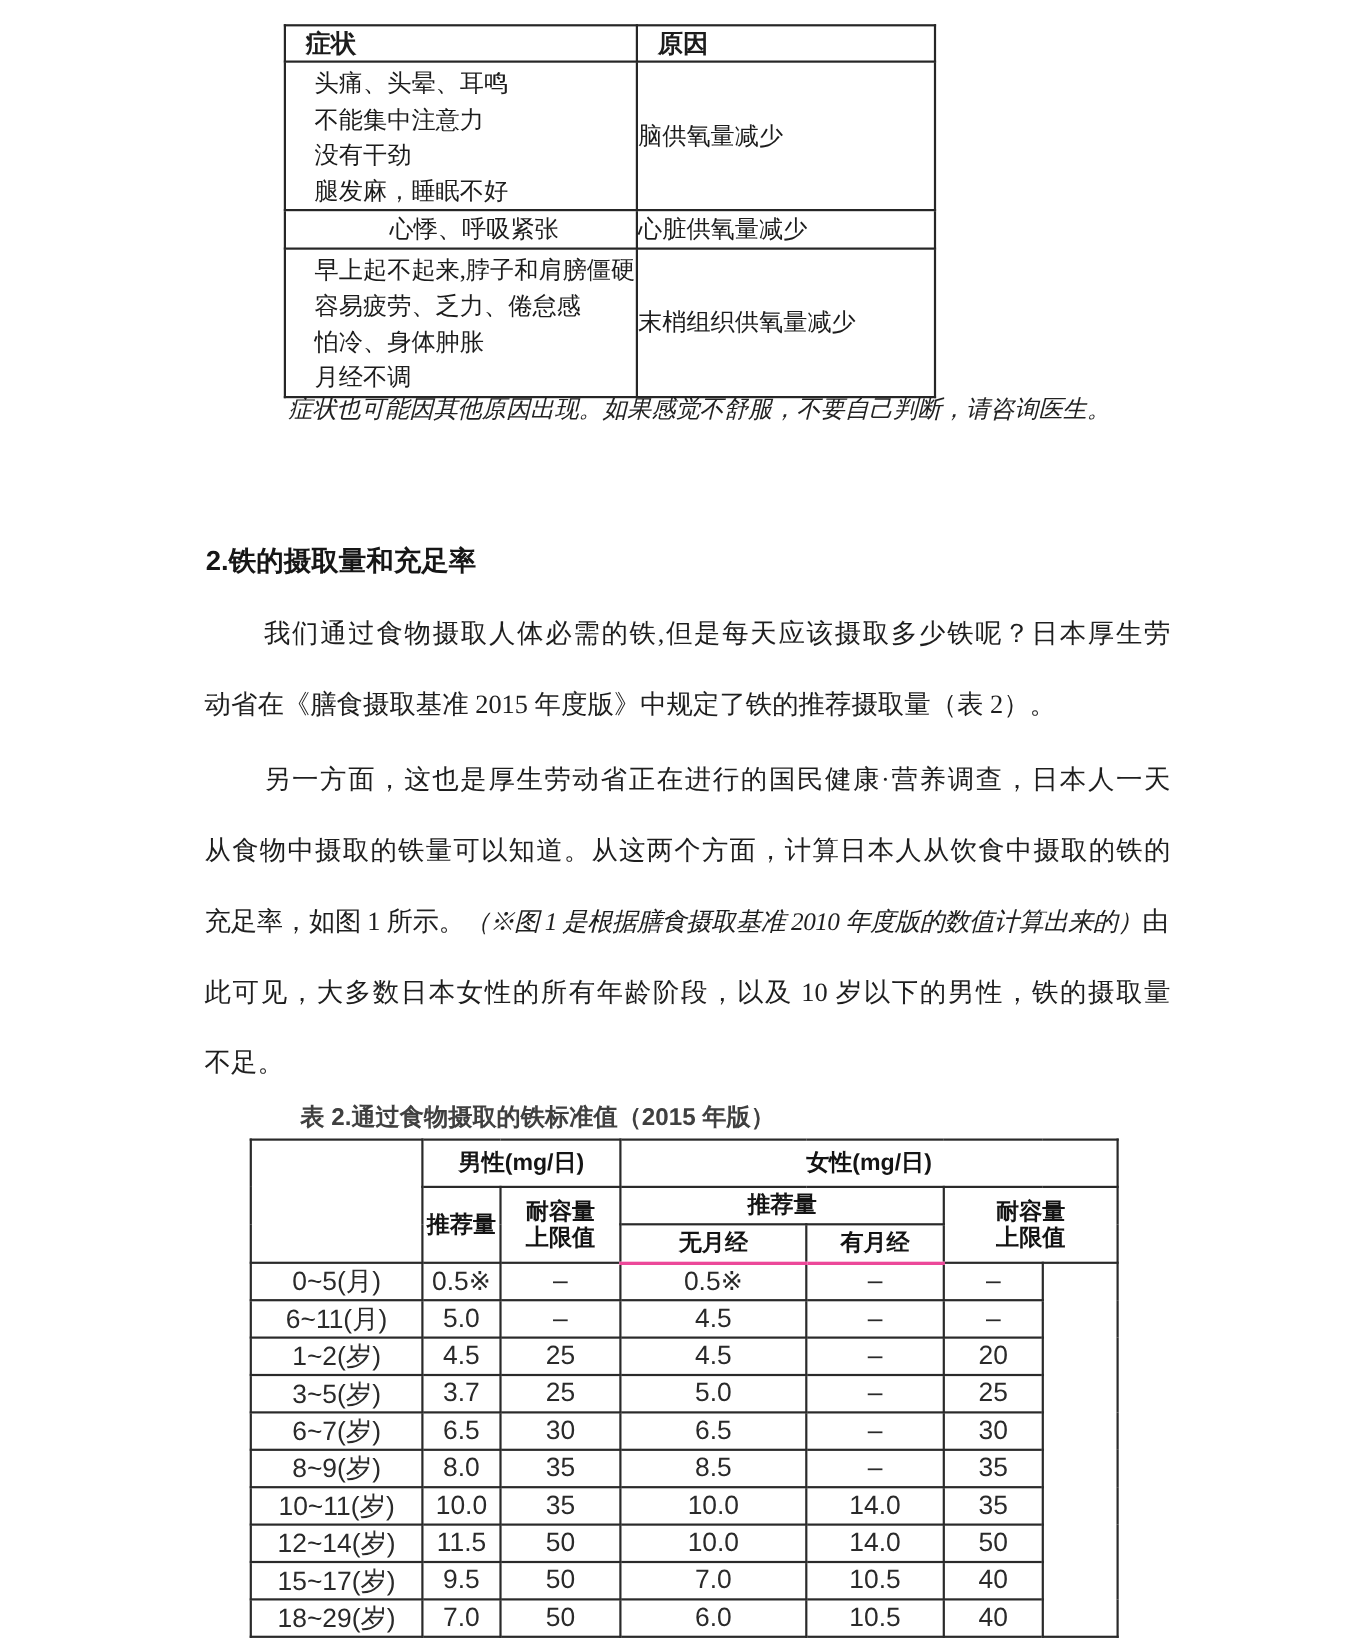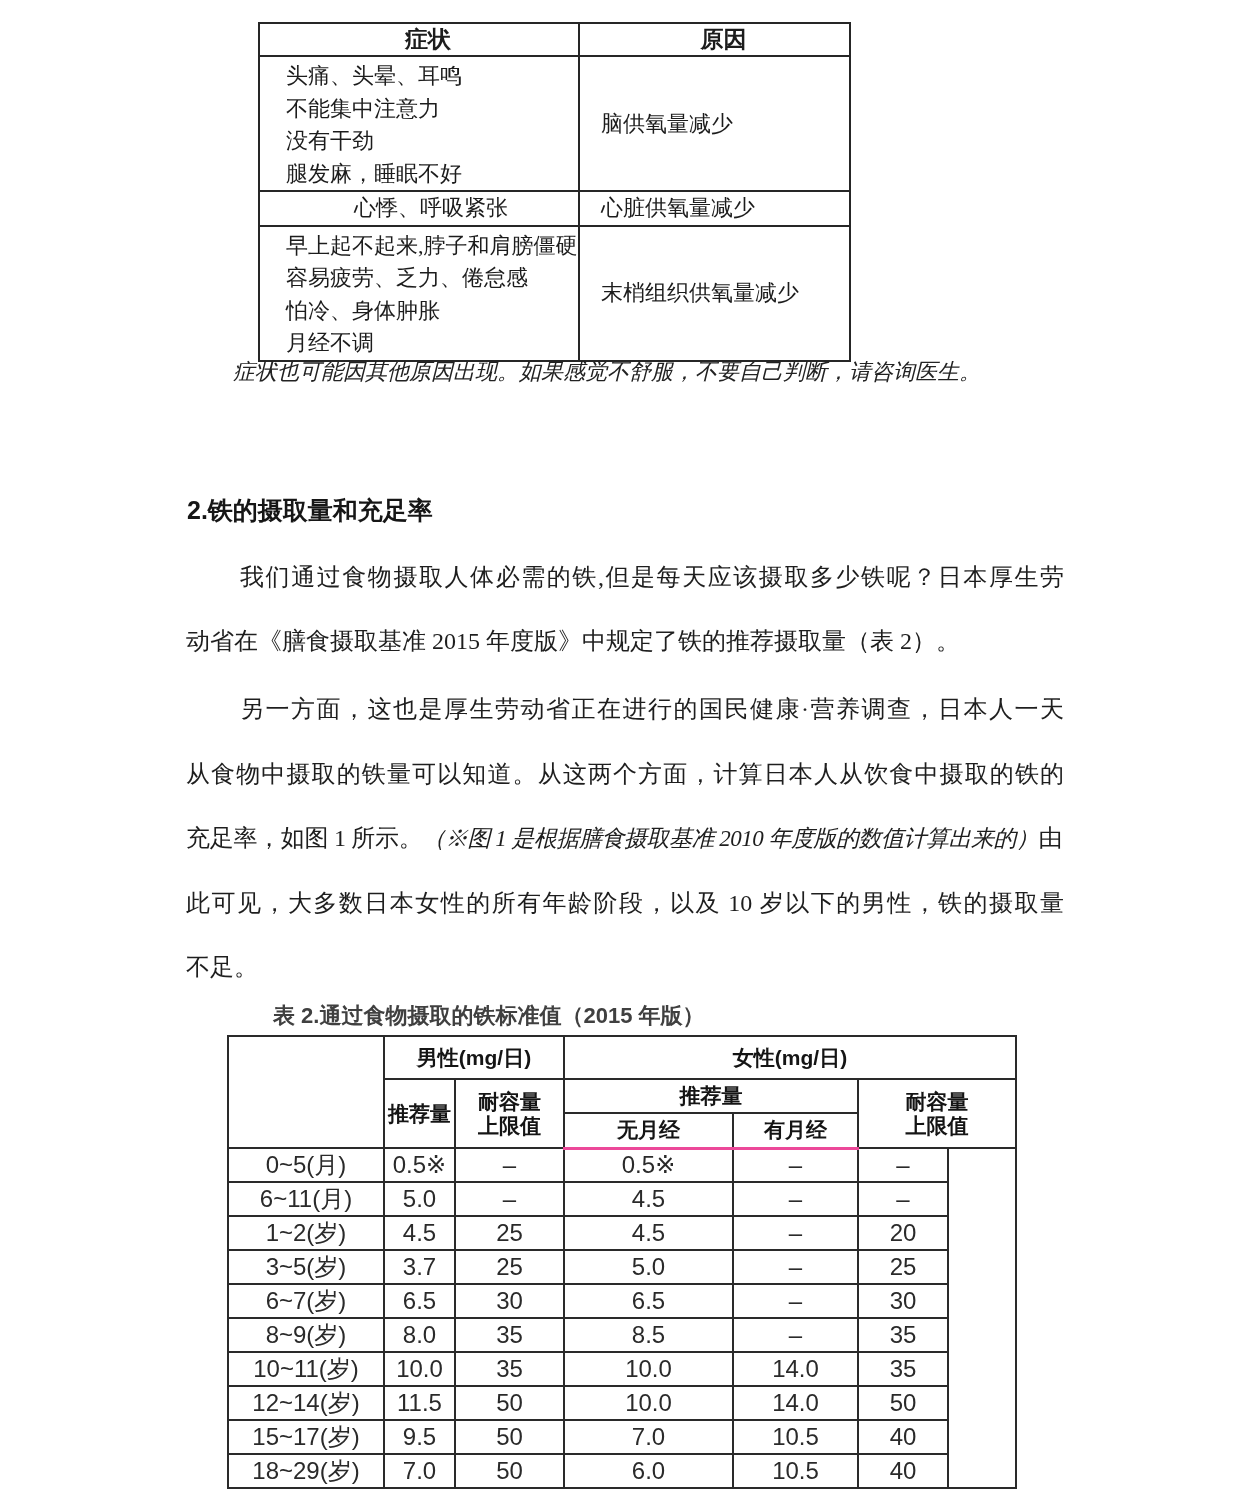--- a/index.html
+++ b/index.html
@@ -11,40 +11,40 @@
   }
   .page { position:relative; width:1240px; height:1491px; background:#ffffff; overflow:hidden; }
 
   
   .t1 {
     position:absolute; left:258px; top:22px; width:591px;
     border-collapse:collapse; table-layout:fixed;
   }
   .t1 td, .t1 th { border:2px solid #262626; vertical-align:middle; }
   .t1 th {
-    height:33px; font-size:23px; font-weight:bold; text-align:center;
+    height:33px; font-size:23px; font-weight:bold; text-align:left;
     font-family:"Liberation Sans","DejaVu Sans",sans-serif;
     padding-left:18px;
   }
   .t1 td.sym { vertical-align:top; padding:3px 2px 0 26px; font-size:22px; }
   .t1 .sym-line { line-height:32.5px; white-space:nowrap; }
-  .t1 td.cause { padding-left:21px; font-size:22px; }
+  .t1 td.cause { font-size:22px; }
   .t1 tr.r1 { height:132px; }
   .t1 tr.r2 { height:33px; }
   .t1 tr.r2 td.sym { vertical-align:middle; padding-top:0;text-align:center; }
   .t1 tr.r3 { height:126px;margin-left:24px; }
 
   
   .note {
     position:absolute; left:233px; top:356px; width:830px;
     font-size:22px; font-style:italic; color:#222;
   }
   .note .nl { line-height:32px; }
   .note .nl1 { text-align:justify; text-align-last:justify; }
-  .note .nl2 { }
+  .note .nl2 { margin-left:29px; }
 
   
   .heading {
     position:absolute; left:187px; top:497px;
     font-size:25px; line-height:26px; font-weight:bold;
     font-family:"Liberation Sans","DejaVu Sans",sans-serif; color:#161616;
   }
 
   
   .body-block { position:absolute; left:186px; width:878px; font-size:24px; color:#1e1e1e; }

